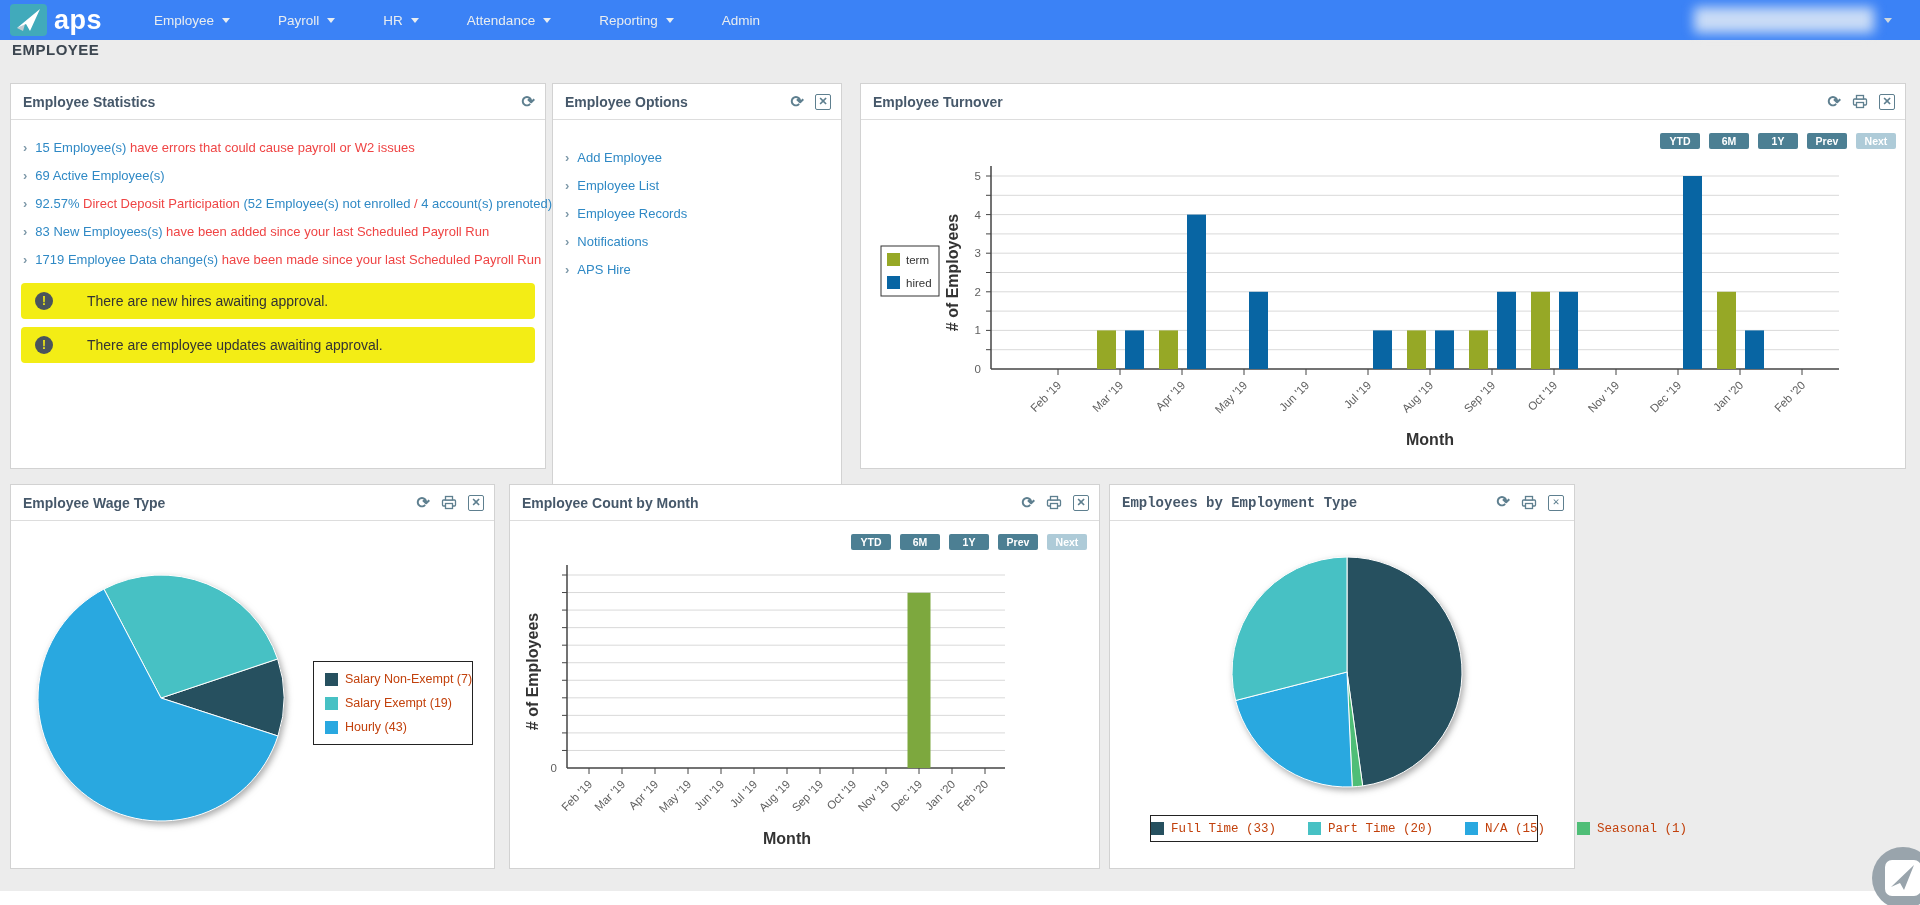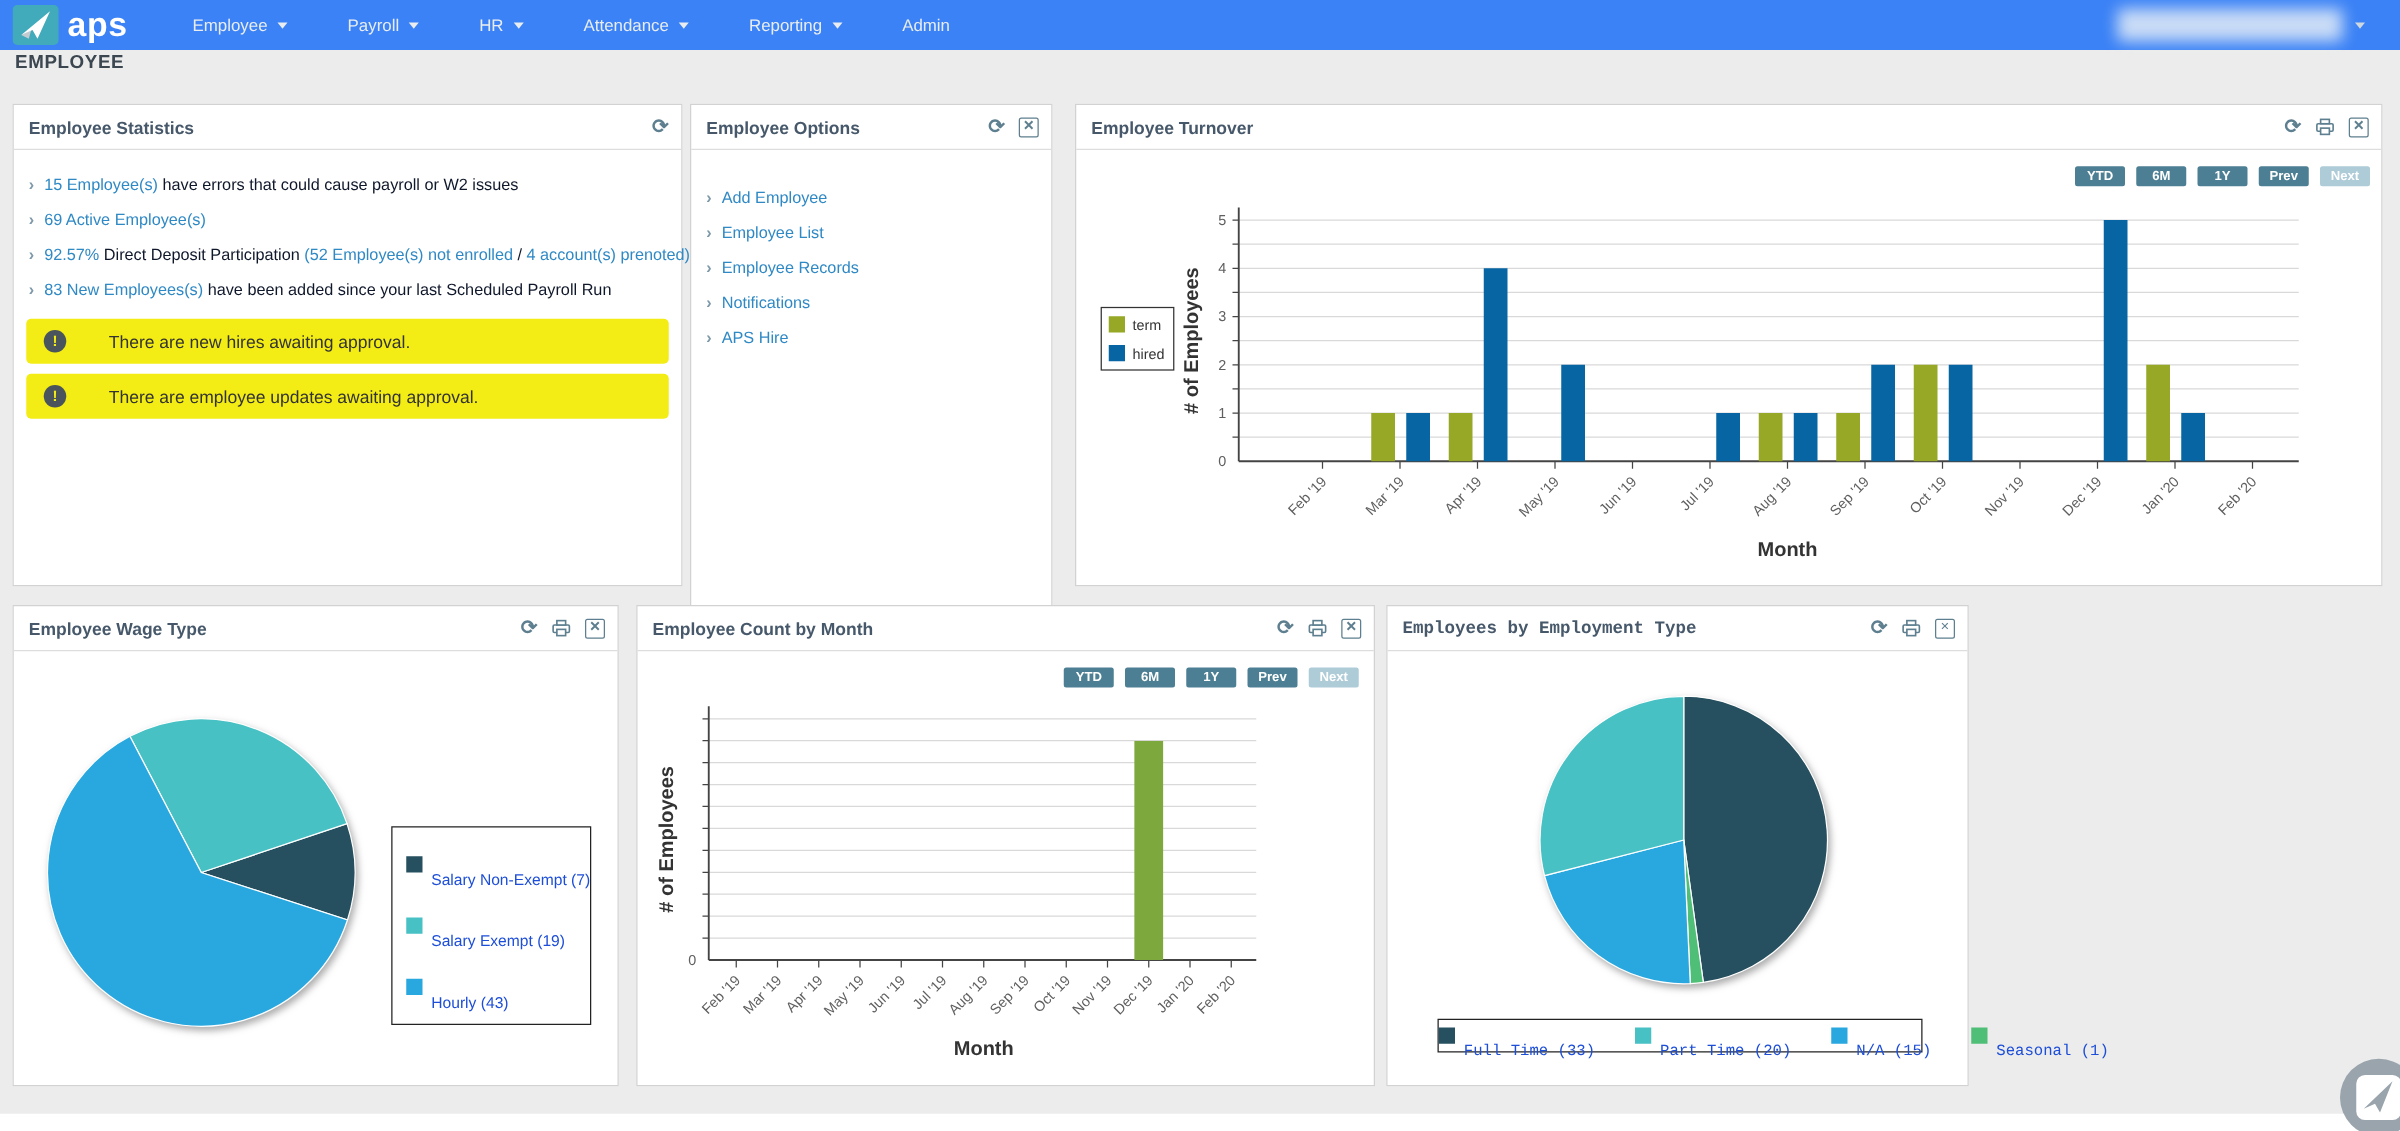--- a/index.html
+++ b/index.html
@@ -33,21 +33,21 @@
   .panel-icons{margin-left:auto;display:flex;align-items:center;gap:11px;}
   .icon-refresh{color:#5E7F8F;font-size:16px;line-height:16px;cursor:pointer;font-weight:bold;}
   .icon-close{width:14px;height:14px;border:1px solid #5E7F8F;border-radius:2px;color:#5E7F8F;font-size:11px;line-height:13px;text-align:center;cursor:pointer;font-weight:bold;}
   .icon-print{cursor:pointer;display:block;}
 
   
   .stat-list{padding-top:14px;}
   .stat-item{padding:6px 14px 7px 12px;font-size:13px;color:#333;white-space:nowrap;}
   .item-caret{color:#7E99A9;font-weight:bold;margin-right:8px;font-size:13px;}
   .link{color:#2F89C5;cursor:pointer;}
-  .plain{color:#0f172a;text-align:right;}
+  .plain{color:#ef4444;text-align:right;}
   .alerts{margin:9px 10px 0 10px;}
   .alert{background:#F3ED15;border-radius:4px;height:36px;display:flex;align-items:center;margin-bottom:8px;padding-left:14px;}
   .alert-icon{width:18px;height:18px;border-radius:50%;background:#4A545C;color:#F3ED15;font-size:12px;font-weight:bold;text-align:center;line-height:18px;flex:0 0 18px;}
   .alert-text{margin-left:34px;font-size:14px;color:#333;}
   .options-list{padding-top:24px;}
   .option-item{padding:6px 12px 7px 12px;font-size:13px;}
 
   
   .range-row{position:absolute;top:49px;display:flex;gap:9px;}
   #panel-turnover .range-row{right:9px;}
@@ -59,21 +59,21 @@
   .tick-label{font-size:11.5px;fill:#5f5f5f;font-family:"Liberation Sans",sans-serif;}
   .axis-title{font-size:16px;font-weight:bold;fill:#333;font-family:"Liberation Sans",sans-serif;}
   .legend-text{font-size:11.5px;fill:#333;font-family:"Liberation Sans",sans-serif;}
   .pie-g{filter:drop-shadow(2px 3px 3px rgba(90,90,90,.5));}
 
   .legend-box{position:absolute;background:#fff;border:1px solid #222;box-sizing:border-box;}
   #wage-legend{left:302px;top:176px;width:160px;padding:10px 11px;display:flex;flex-direction:column;gap:10px;}
   #employment-legend{left:40px;top:330px;width:388px;height:27px;display:flex;align-items:center;justify-content:space-evenly;gap:32px;}
   .legend-item{display:flex;align-items:center;gap:7px;cursor:pointer;}
   .swatch{width:13px;height:13px;display:inline-block;flex:0 0 13px;}
-  .legend-label{font-size:12.5px;color:#1d4ed8;white-space:nowrap;margin-top:25px;}
+  .legend-label{font-size:12.5px;color:#c2410c;white-space:nowrap;}
 
   
   .footer-strip{position:absolute;left:0;bottom:0;width:100%;height:14px;background:#fff;}
   .float-logo{position:absolute;left:1870px;top:845px;cursor:pointer;}
 </style>
 </head>
 <body>
 
 <div id="root">
 
@@ -124,20 +124,21 @@
       <span class="panel-title">Employee Statistics</span>
       <span class="panel-icons">
         <span class="icon-refresh">⟳</span>
       </span>
     </div>
     <div class="stat-list">
         <div class="stat-item"><span class="item-caret">›</span><span class="link">15 Employee(s)</span><span class="plain"> have errors that could cause payroll or W2 issues</span></div>
         <div class="stat-item"><span class="item-caret">›</span><span class="link">69 Active Employee(s)</span></div>
         <div class="stat-item"><span class="item-caret">›</span><span class="link">92.57%</span><span class="plain"> Direct Deposit Participation </span><span class="link">(52 Employee(s) not enrolled</span><span class="plain"> / </span><span class="link">4 account(s) prenoted)</span></div>
         <div class="stat-item"><span class="item-caret">›</span><span class="link">83 New Employees(s)</span><span class="plain"> have been added since your last Scheduled Payroll Run</span></div>
+        <div class="stat-item"><span class="item-caret">›</span><span class="link">1719 Employee Data change(s)</span><span class="plain"> have been made since your last Scheduled Payroll Run</span></div>
       </div>
     <div class="alerts">
         <div class="alert">
           <span class="alert-icon">!</span>
           <span class="alert-text">There are new hires awaiting approval.</span>
         </div>
         <div class="alert">
           <span class="alert-icon">!</span>
           <span class="alert-text">There are employee updates awaiting approval.</span>
         </div>

